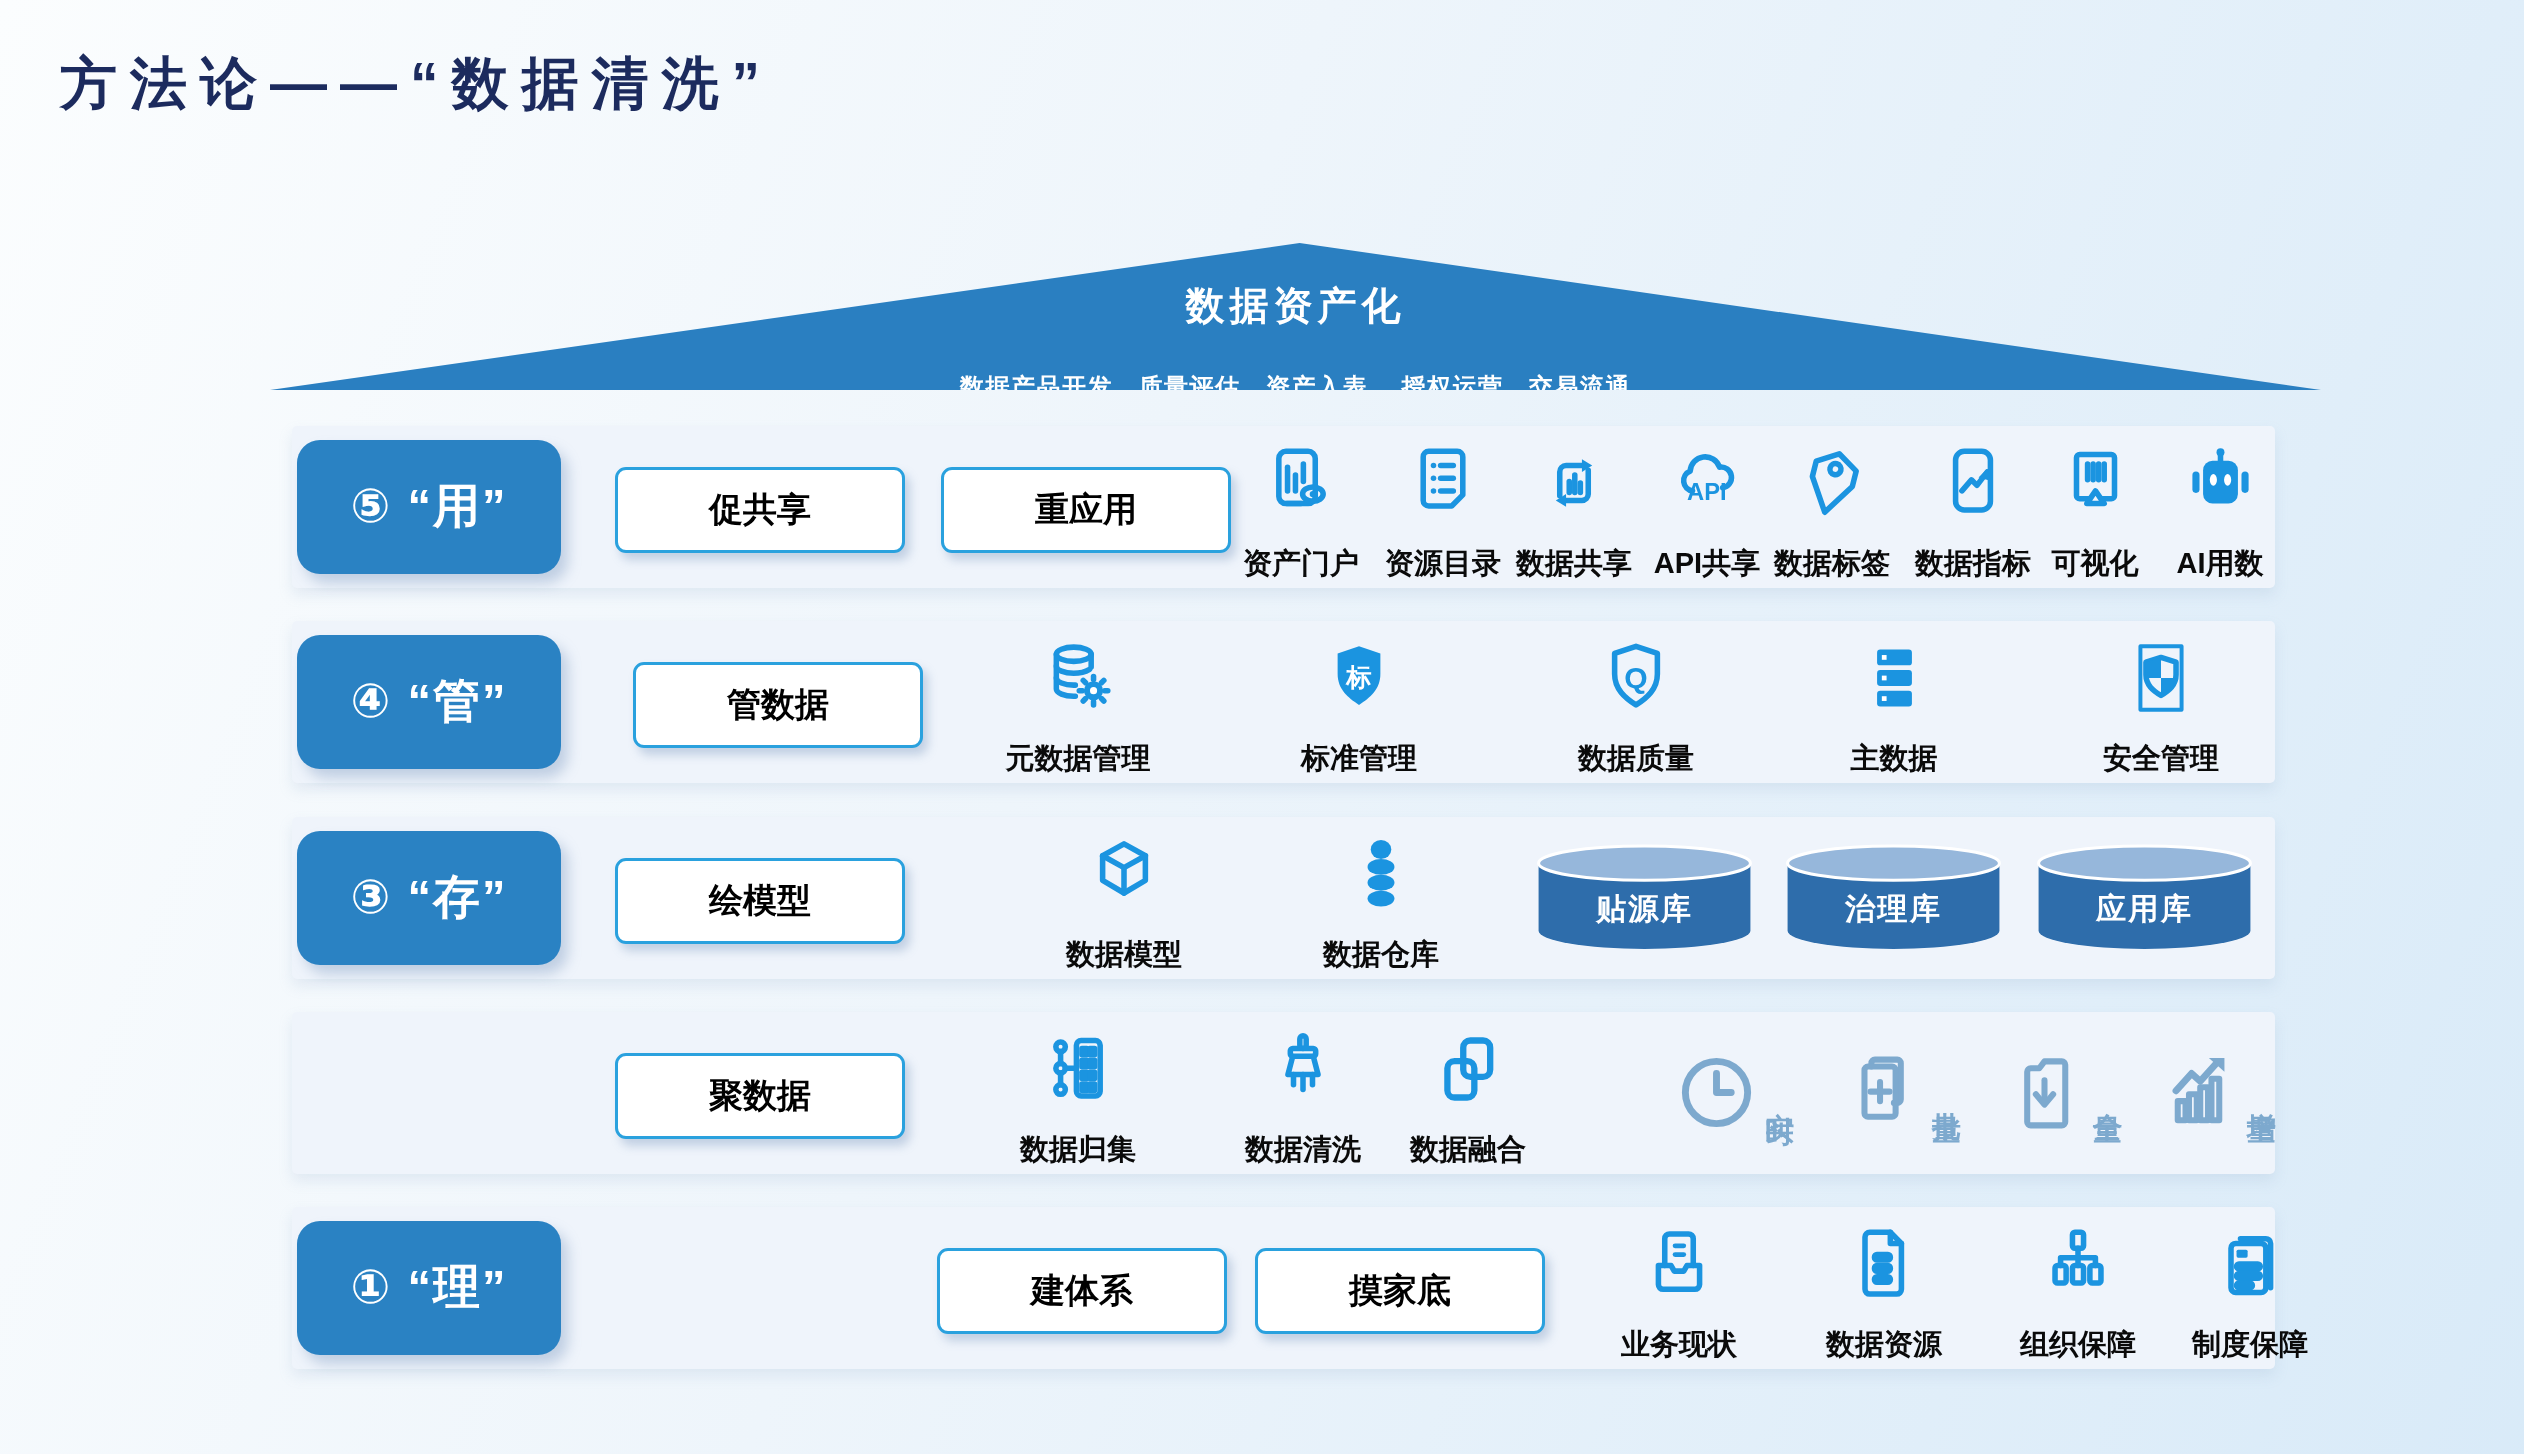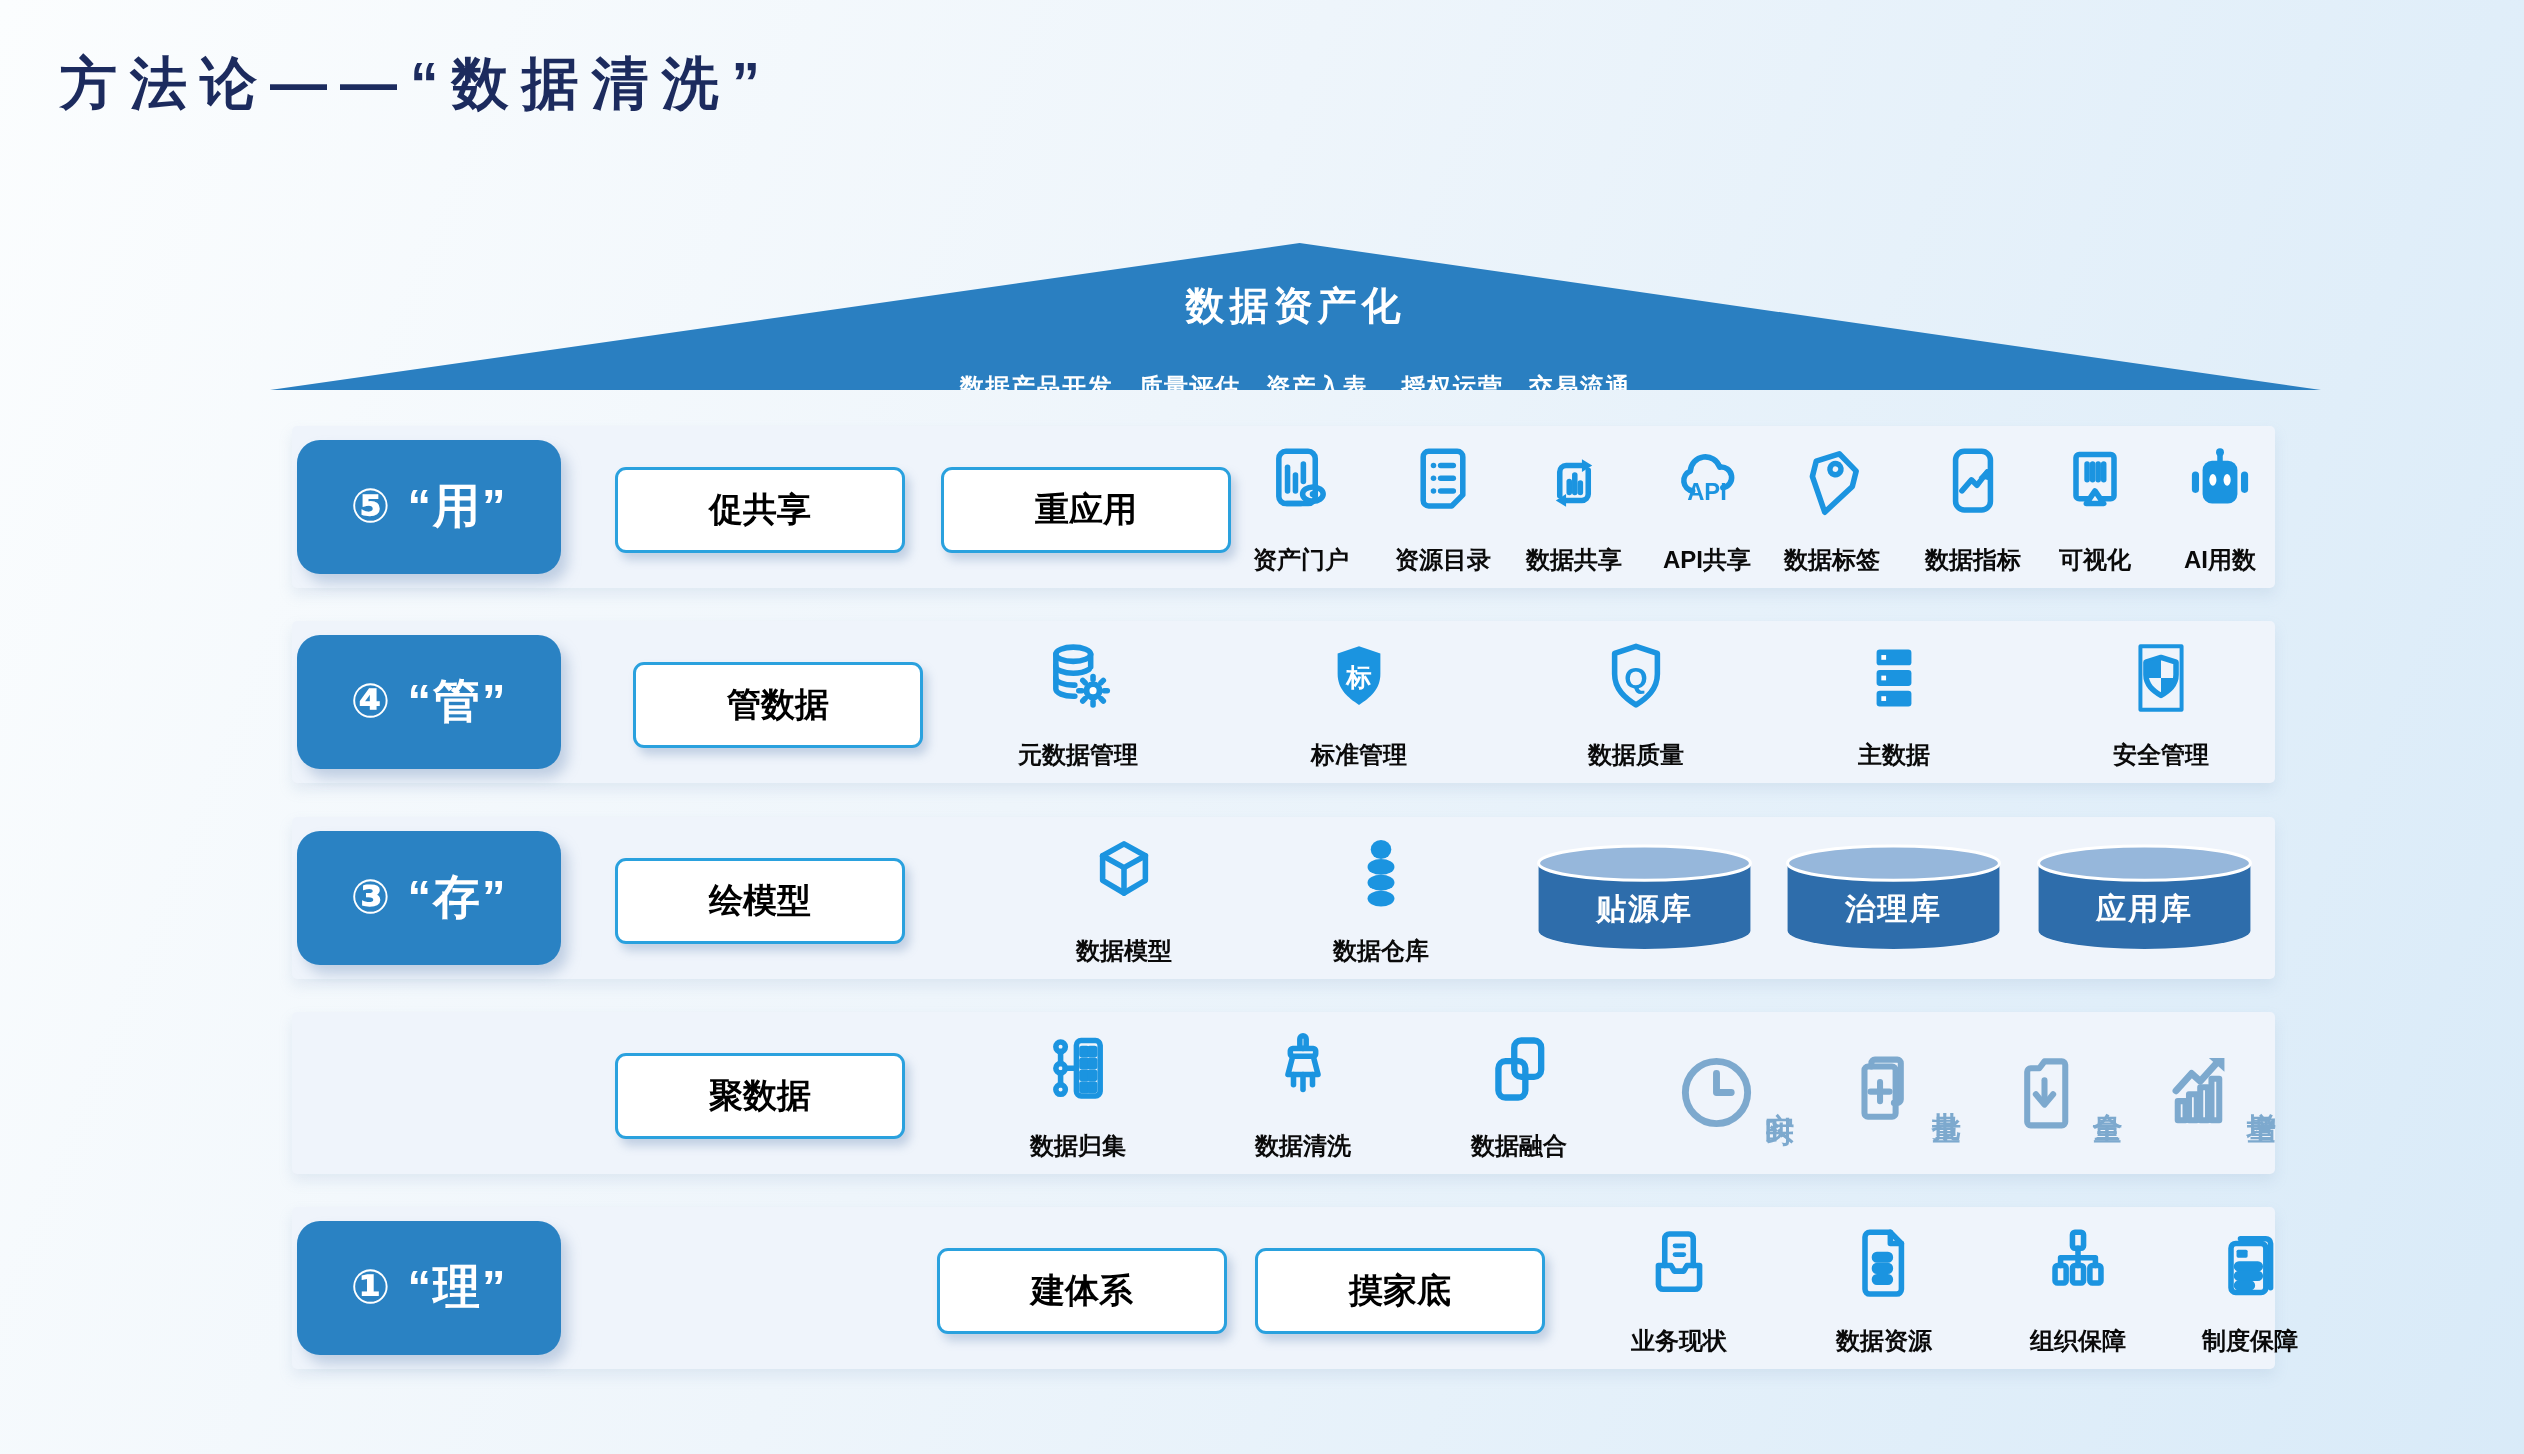--- a/index.html
+++ b/index.html
@@ -22,21 +22,21 @@
   .stage-label{position:absolute;left:5px;top:13.6px;width:264px;height:134px;border-radius:23px;
     background:#2a82c3;color:#fff;display:flex;align-items:center;justify-content:center;
     font-size:47px;font-weight:700;letter-spacing:2px;box-shadow:7px 9px 13px rgba(120,150,190,.40);}
   .btn{position:absolute;top:41px;height:86px;width:290px;background:#fff;border:3px solid #2aa1de;
     border-radius:11px;display:flex;align-items:center;justify-content:center;font-size:34px;
     font-weight:700;color:#000;box-shadow:5px 7px 10px rgba(120,150,190,.38);box-sizing:border-box;
     white-space:nowrap;}
   
   .item{position:absolute;top:19px;display:flex;flex-direction:column;align-items:center;gap:23px;
     transform:translateX(-50%);}
-  .item .cap{font-size:24px;font-weight:700;color:#0a0a0a;white-space:nowrap;}
+  .item .cap{font-size:29px;font-weight:700;color:#0a0a0a;white-space:nowrap;}
   .ic{width:76px;height:76px;display:block;}
   .ic *{stroke:#1b94e0;stroke-width:7;fill:none;stroke-linecap:round;stroke-linejoin:round;}
   .ic .f{fill:#1b94e0;stroke:none;}
   .ic .w{fill:#ffffff;stroke:none;}
   .ic .t{fill:#1b94e0;stroke:none;font-weight:800;}
   
   .mode{position:absolute;top:39px;display:flex;align-items:center;gap:7px;}
   .mode .ic{width:83px;height:83px;}
   .mode .ic *{stroke:#7da9ce;}
   .mode .ic .f{fill:#7da9ce;stroke:none;}
@@ -290,21 +290,21 @@
         <rect x="44" y="6" width="8" height="16" rx="4"></rect>
         <rect x="32" y="22" width="32" height="10" rx="3"></rect>
         <path d="M35 32 l-6 23 h38 l-6 -23"></path>
         <line x1="36" y1="55" x2="36" y2="68"></line>
         <line x1="48" y1="55" x2="48" y2="74"></line>
         <line x1="60" y1="55" x2="60" y2="68"></line>
       </svg>
       <div class="cap">数据清洗</div>
     </div>
 
-    <div class="item" style="left:1227px">
+    <div class="item" style="left:1176px">
       <svg class="ic" viewBox="0 0 96 96">
         <rect x="42" y="12" width="34" height="46" rx="9" style="stroke-width:8px"></rect>
         <rect x="22" y="38" width="34" height="46" rx="9" style="stroke-width:8px"></rect>
       </svg>
       <div class="cap">数据融合</div>
     </div>
 
     <div class="mode" style="left:1383px">
       <svg class="ic" viewBox="0 0 96 96">
         <circle cx="48" cy="48" r="36" style="stroke-width:8px"></circle>

